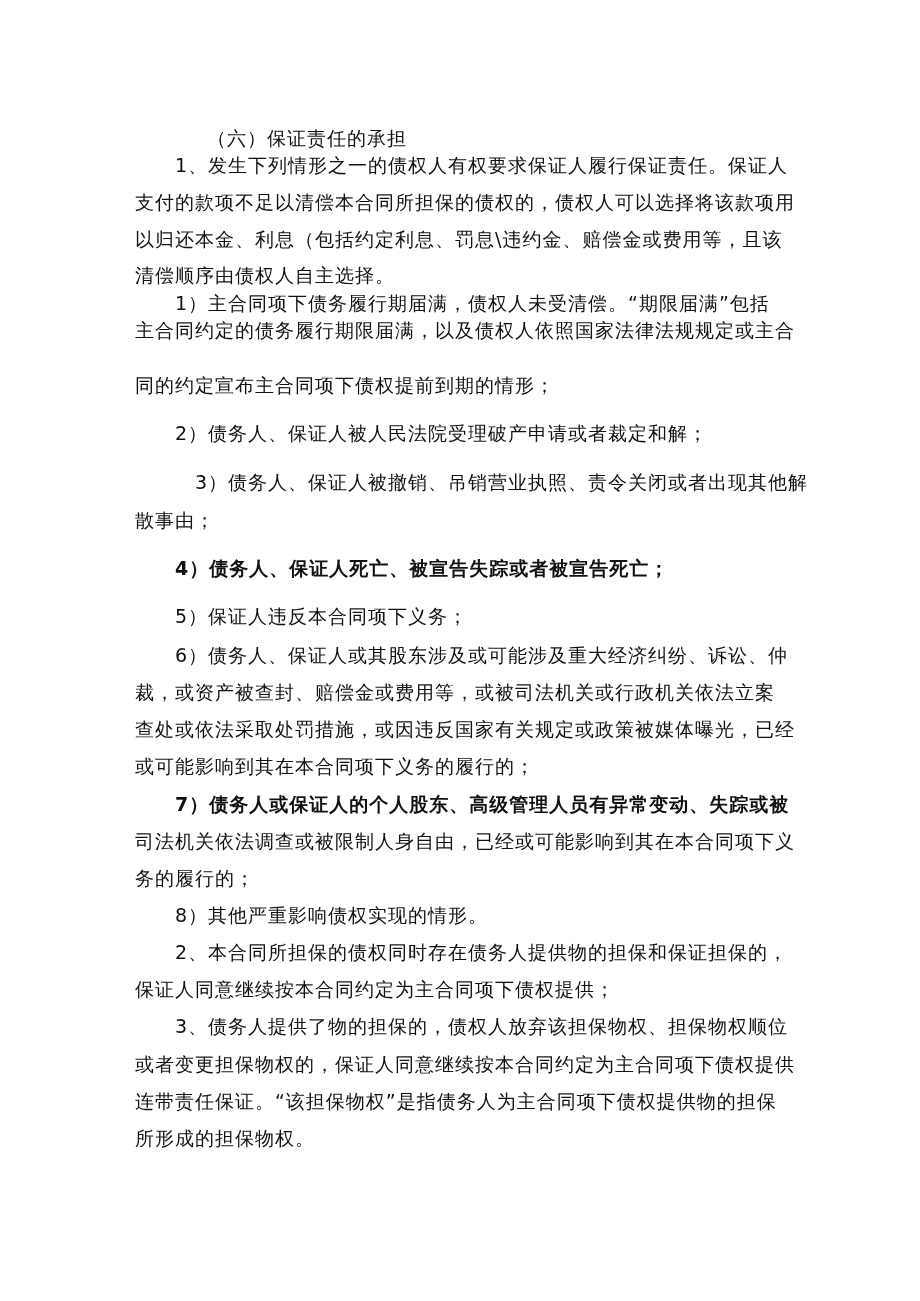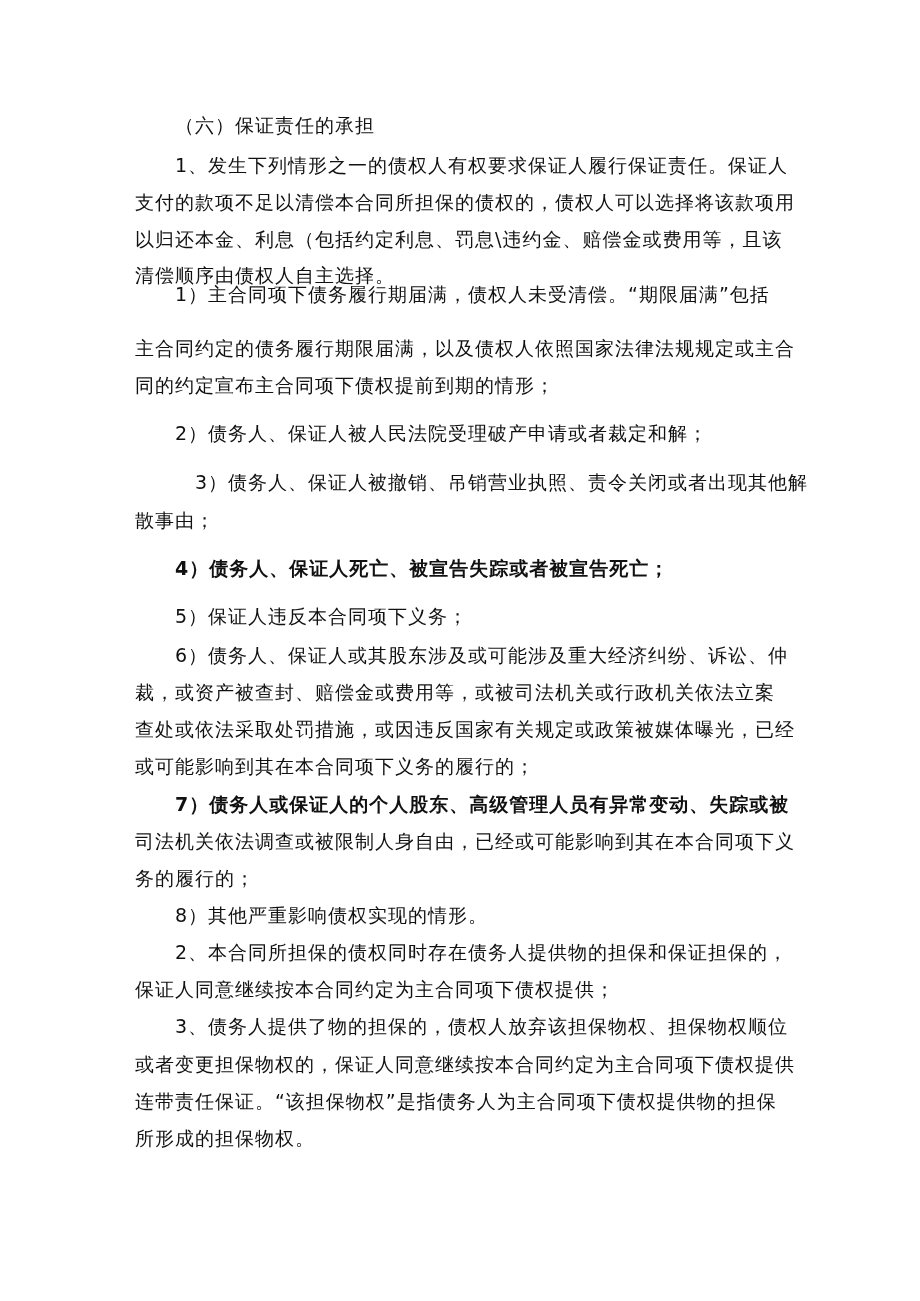--- a/index.html
+++ b/index.html
@@ -9,27 +9,27 @@
       font-family: "DejaVu Sans", "Liberation Sans", sans-serif;
       font-size: 19px; color: #111111; letter-spacing: 1px;
     }
     .line { position: absolute; left: 0; white-space: nowrap; line-height: 24px; }
     .indent { left: 40px; }
   </style>
 </head>
 <body>
 
 <div class="page" id="page">
-    <div class="line indent" style="top: 1px;">（六）保证责任的承担</div>
+    <div class="line indent" style="top: 14px; margin-left: 32px;">（六）保证责任的承担</div>
     <div class="line indent" style="top: 41px;">1、发生下列情形之一的债权人有权要求保证人履行保证责任。保证人</div>
     <div class="line" style="top: 78px;">支付的款项不足以清偿本合同所担保的债权的，债权人可以选择将该款项用</div>
     <div class="line" style="top: 115px;">以归还本金、利息（包括约定利息、罚息\违约金、赔偿金或费用等，且该</div>
     <div class="line" style="top: 151px;">清偿顺序由债权人自主选择。</div>
-    <div class="line indent" style="top: 170px;">1）主合同项下债务履行期届满，债权人未受清偿。“期限届满”包括</div>
-    <div class="line" style="top: 224px;">主合同约定的债务履行期限届满，以及债权人依照国家法律法规规定或主合</div>
+    <div class="line indent" style="top: 179px;">1）主合同项下债务履行期届满，债权人未受清偿。“期限届满”包括</div>
+    <div class="line" style="top: 206px;">主合同约定的债务履行期限届满，以及债权人依照国家法律法规规定或主合</div>
     <div class="line" style="top: 261px;">同的约定宣布主合同项下债权提前到期的情形；</div>
     <div class="line indent" style="top: 309px;">2）债务人、保证人被人民法院受理破产申请或者裁定和解；</div>
     <div class="line indent" style="top: 358px; margin-left: 20px;">3）债务人、保证人被撤销、吊销营业执照、责令关闭或者出现其他解</div>
     <div class="line" style="top: 396px;">散事由；</div>
     <div class="line indent" style="top: 444px; font-weight: bold;">4）债务人、保证人死亡、被宣告失踪或者被宣告死亡；</div>
     <div class="line indent" style="top: 492px;">5）保证人违反本合同项下义务；</div>
     <div class="line indent" style="top: 531px;">6）债务人、保证人或其股东涉及或可能涉及重大经济纠纷、诉讼、仲</div>
     <div class="line" style="top: 568px;">裁，或资产被查封、赔偿金或费用等，或被司法机关或行政机关依法立案</div>
     <div class="line" style="top: 605px;">查处或依法采取处罚措施，或因违反国家有关规定或政策被媒体曝光，已经</div>
     <div class="line" style="top: 642px;">或可能影响到其在本合同项下义务的履行的；</div>

